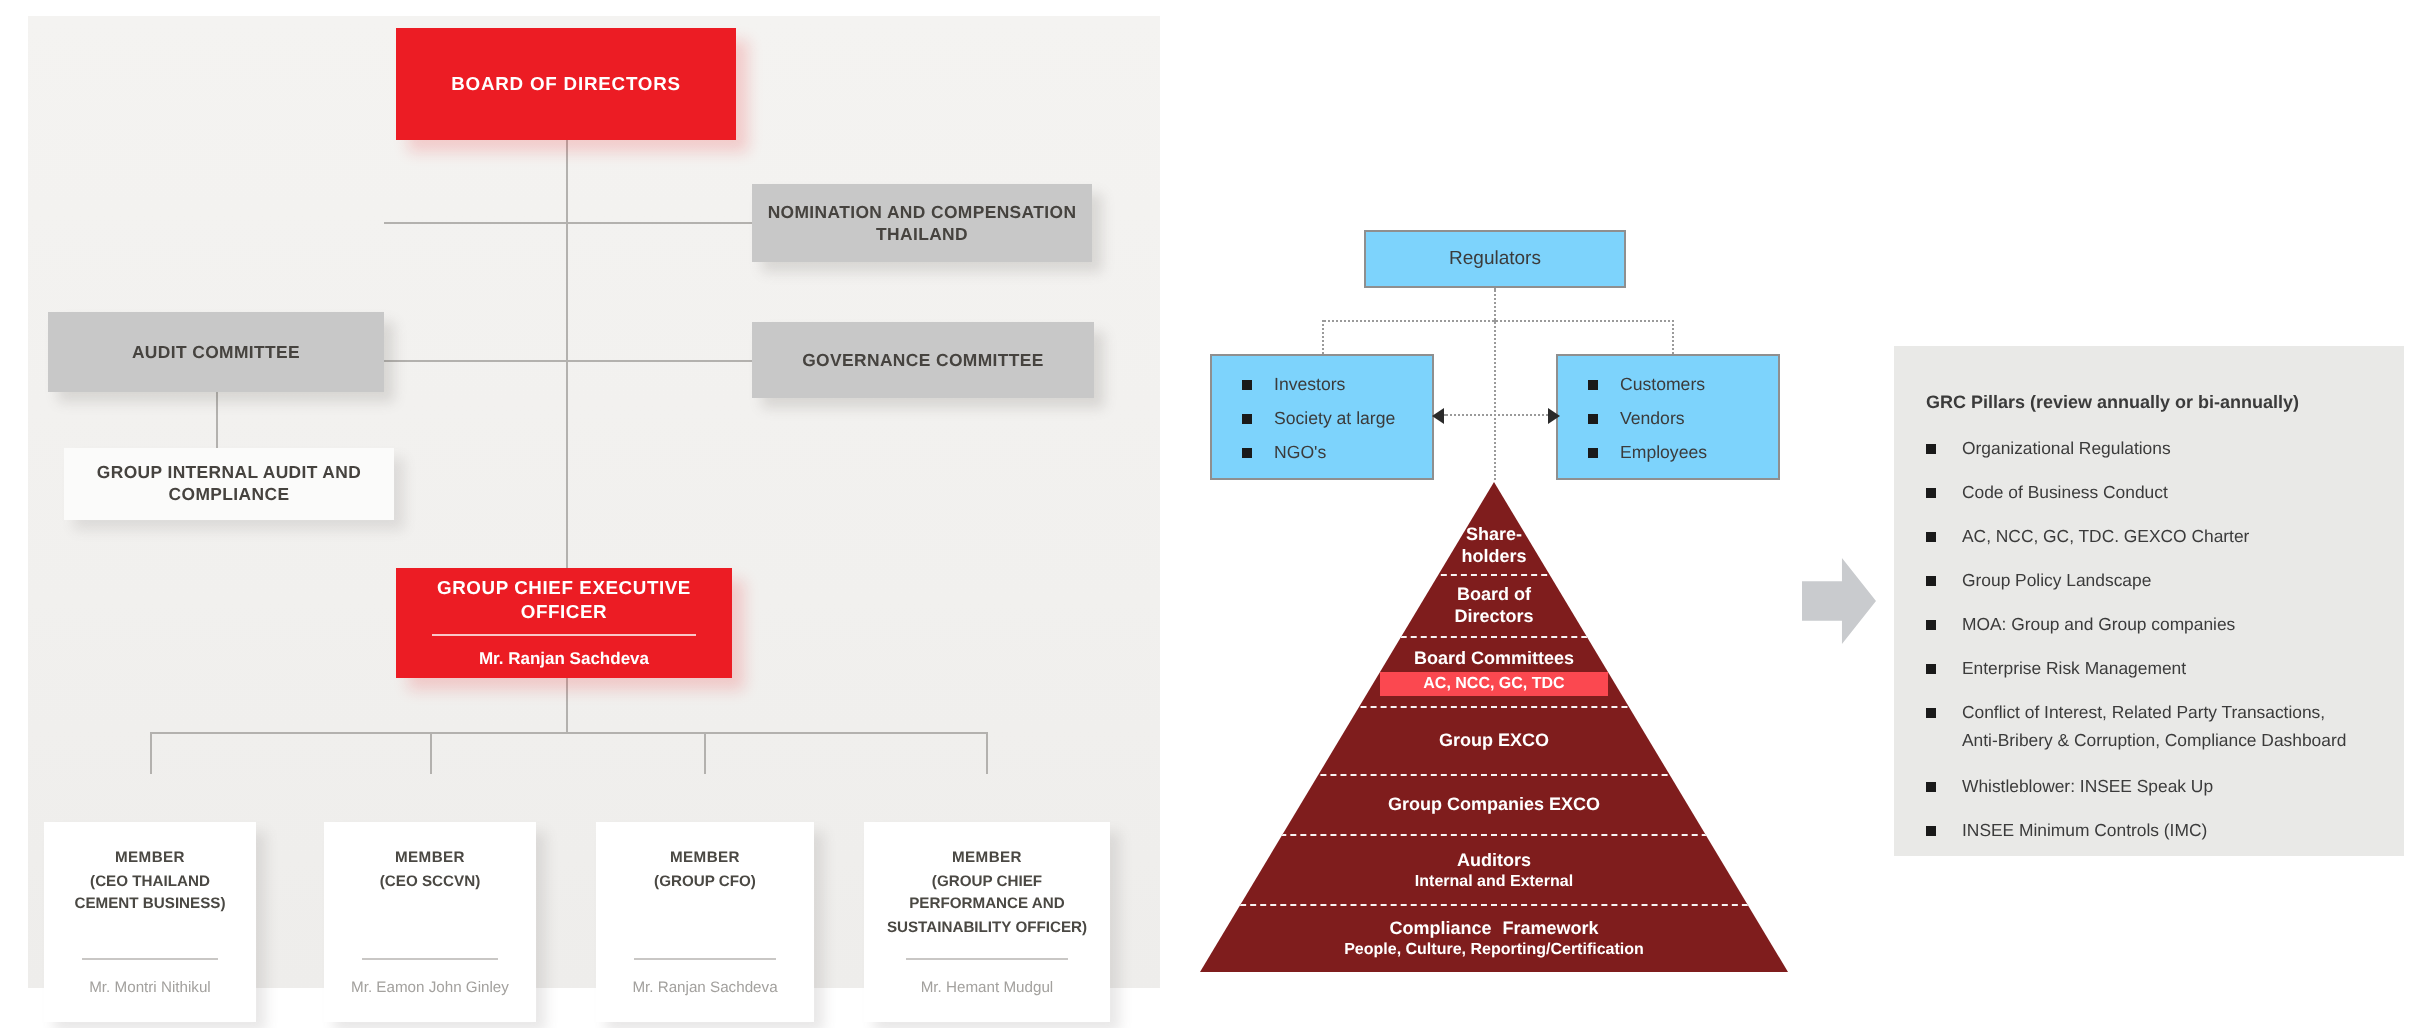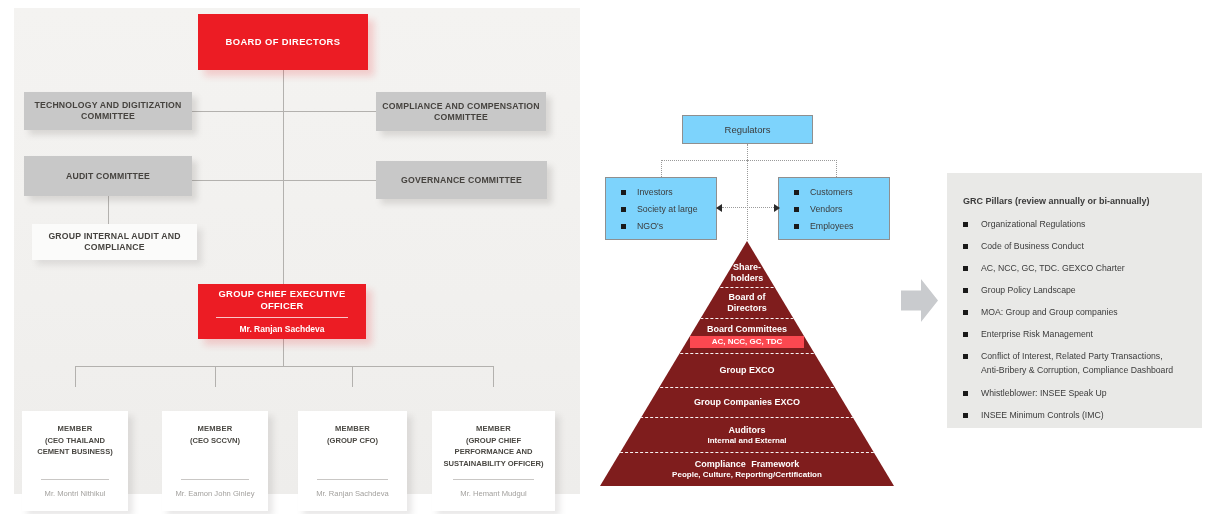--- a/index.html
+++ b/index.html
@@ -89,26 +89,23 @@
     <div class="line hline" style="left:61px;  top:358px; width:418px;"></div>
     <div class="line vline" style="left:61px;  top:358px; height:21px;"></div>
     <div class="line vline" style="left:201px; top:358px; height:21px;"></div>
     <div class="line vline" style="left:338px; top:358px; height:21px;"></div>
     <div class="line vline" style="left:479px; top:358px; height:21px;"></div>
 
     <div class="obox red board-box" style="left:184px; top:6px; width:170px; height:56px;">
       <div class="lbl">BOARD OF DIRECTORS</div>
     </div>
 
-    <div class="obox gray" style="left:10px; top:84px; width:168px; height:38px;">
-      <div class="lbl">TECHNOLOGY AND DIGITIZATION COMMITTEE</div>
-    </div>
 
     <div class="obox gray" style="left:362px; top:84px; width:170px; height:39px;">
-      <div class="lbl">COMPLIANCE AND COMPENSATION COMMITTEE</div>
+      <div class="lbl">NOMINATION AND COMPENSATION THAILAND</div>
     </div>
 
     <div class="obox gray" style="left:10px; top:148px; width:168px; height:40px;">
       <div class="lbl">AUDIT COMMITTEE</div>
     </div>
 
     <div class="obox gray" style="left:362px; top:153px; width:171px; height:38px;">
       <div class="lbl">GOVERNANCE COMMITTEE</div>
     </div>
 

